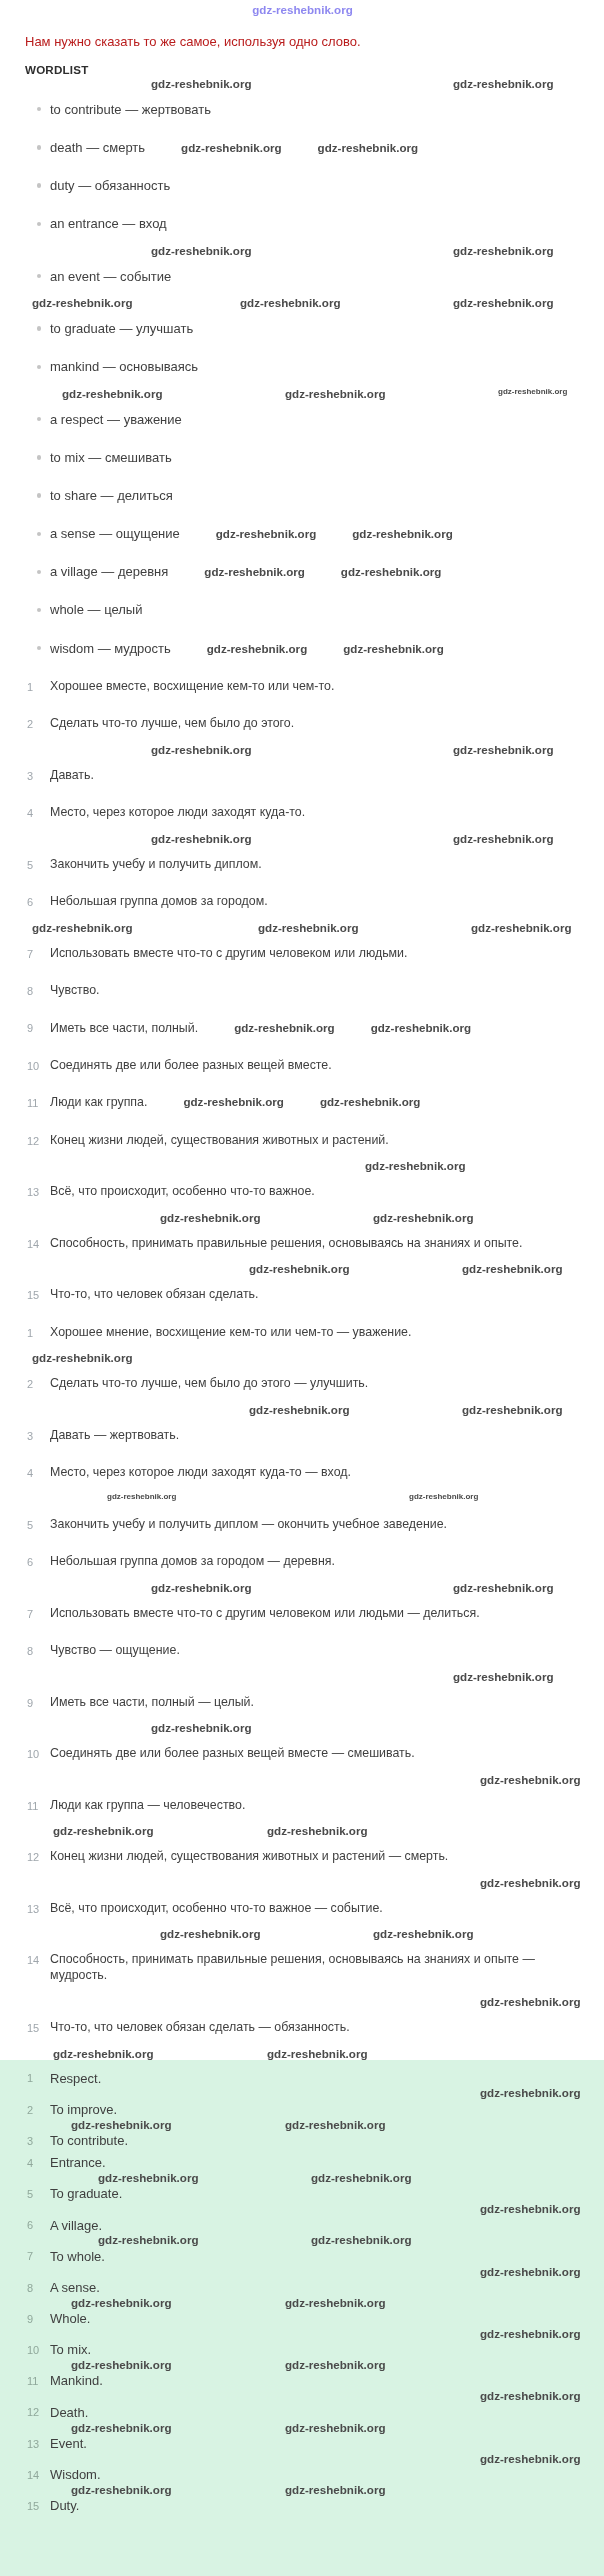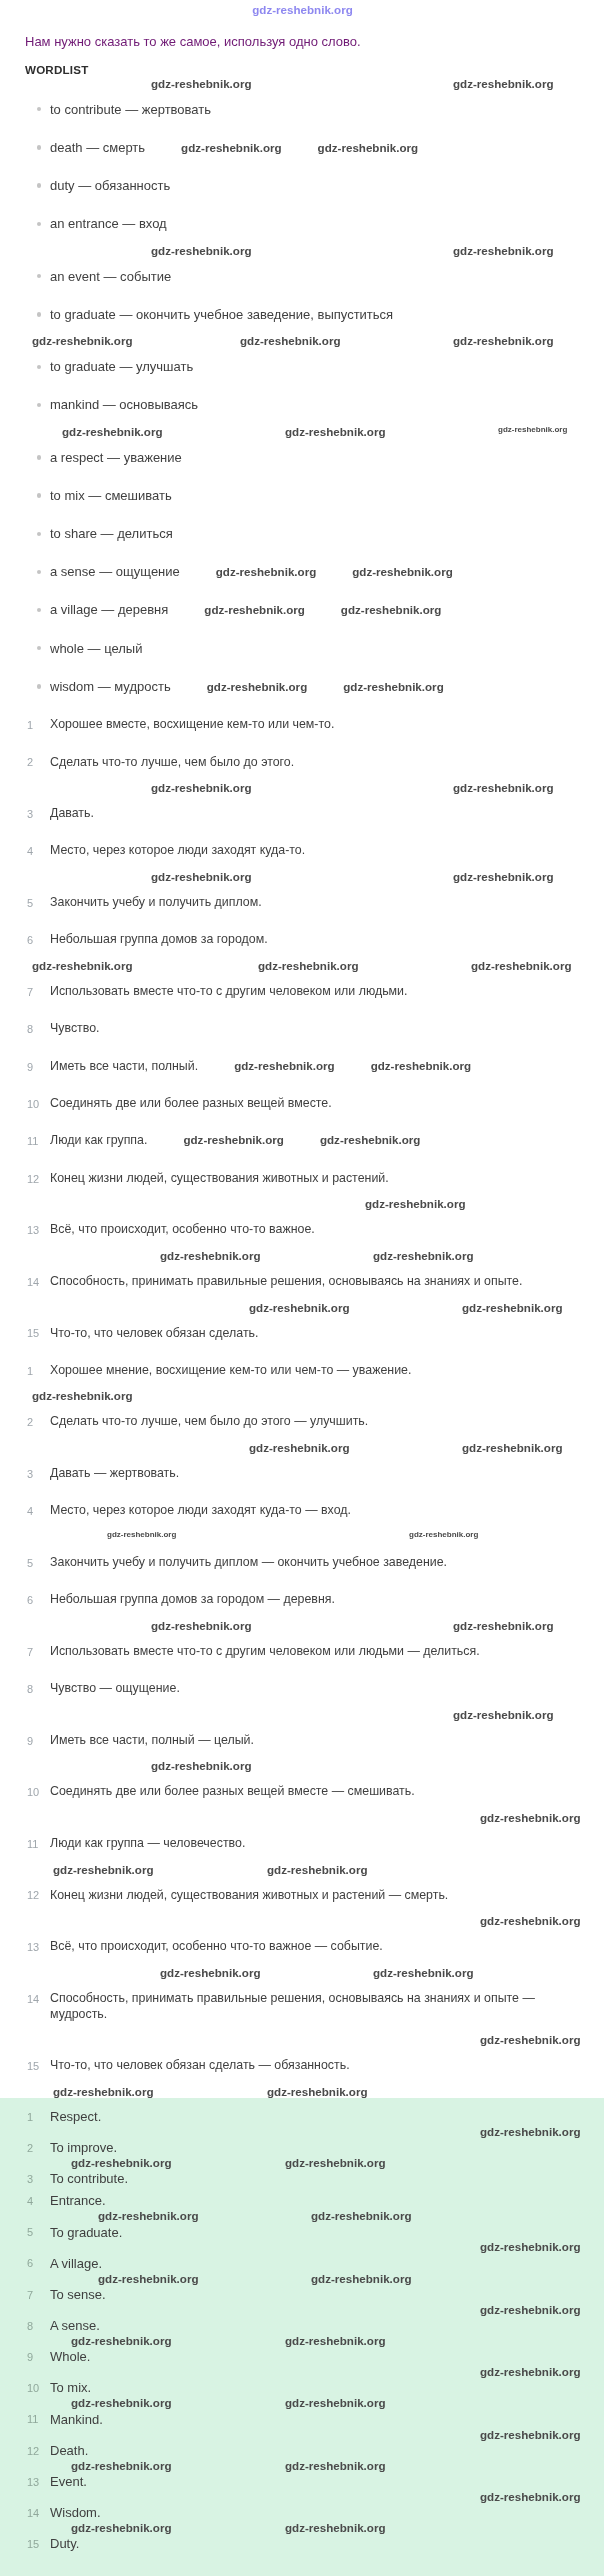--- a/index.html
+++ b/index.html
@@ -2,21 +2,21 @@
 <html style="--hdr-wm: #8e88f0; --wm: #4a4a4a; --hl: #d8f3e3;font-size:14.2px"><head>
 <meta charset="utf-8">
 <style>
   *{box-sizing:border-box;}
   html,body{margin:0;padding:0;}
   body{
     width:605px;height:2576px;overflow:hidden;background:#ffffff;
     color:#3f3f3f;font-family:"Liberation Sans","DejaVu Sans",sans-serif;
   }
   .top-wm{text-align:center;padding-top:2.7px;font-size:11.6px;font-weight:700;color:var(--hdr-wm,#8e88f0);}
-  .task{margin:18px 12.4px 0 25px;font-size:13px;color:#701a75;}
+  .task{margin:18px 12.4px 0 25px;font-size:13px;color:#b91c1c;}
   .wordlist-h{margin:14.2px 0 0 25px;font-size:11.6px;font-weight:700;color:#2e2e2e;letter-spacing:0.2px;}
   .wm-row{position:relative;height:14.2px;}
   .wm-row .wm{position:absolute;top:0.9px;}
   .wm{font-weight:700;font-size:11.6px;color:var(--wm,#4a4a4a);white-space:nowrap;}
   .wm-small{font-size:8px;}
   .b-item{position:relative;padding:11.6px 18px 11.6px 50px;font-size:13px;line-height:15px;}
   .b-item .dot{position:absolute;left:37px;top:17px;width:4.4px;height:4.4px;border-radius:50%;background:#c4c4c4;}
   .n-item{position:relative;padding:10.7px 18px 10.7px 50px;font-size:12.4px;line-height:16px;}
   .n-item .num{position:absolute;left:27px;top:11.6px;font-size:11px;color:#9fa6ac;}
   .inline-wm{margin-left:36px;}
@@ -40,21 +40,20 @@
       </div>
       <div class="b-item"><span class="dot"></span><span class="txt">to contribute — жертвовать</span></div>
       <div class="b-item"><span class="dot"></span><span class="txt">death — смерть</span><span class="wm inline-wm">gdz-reshebnik.org</span><span class="wm inline-wm">gdz-reshebnik.org</span></div>
       <div class="b-item"><span class="dot"></span><span class="txt">duty — обязанность</span></div>
       <div class="b-item"><span class="dot"></span><span class="txt">an entrance — вход</span></div>
       <div class="wm-row">
         <span class="wm" style="left: 151px;">gdz-reshebnik.org</span>
         <span class="wm" style="left: 453px;">gdz-reshebnik.org</span>
       </div>
       <div class="b-item"><span class="dot"></span><span class="txt">an event — событие</span></div>
-      <div class="b-item"><span class="dot"></span><span class="txt">to graduate — окончить учебное заведение, выпуститься</span></div>
       <div class="wm-row">
         <span class="wm" style="left: 32px;">gdz-reshebnik.org</span>
         <span class="wm" style="left: 240px;">gdz-reshebnik.org</span>
         <span class="wm" style="left: 453px;">gdz-reshebnik.org</span>
       </div>
       <div class="b-item"><span class="dot"></span><span class="txt">to graduate — улучшать</span></div>
       <div class="b-item"><span class="dot"></span><span class="txt">mankind — основываясь</span></div>
       <div class="wm-row">
         <span class="wm" style="left: 62px;">gdz-reshebnik.org</span>
         <span class="wm" style="left: 285px;">gdz-reshebnik.org</span>
@@ -186,21 +185,21 @@
       </div>
       <div class="n-item"><span class="num">5</span><span class="txt">To graduate.</span></div>
       <div class="wm-row">
         <span class="wm" style="left: 480px;">gdz-reshebnik.org</span>
       </div>
       <div class="n-item"><span class="num">6</span><span class="txt">A village.</span></div>
       <div class="wm-row">
         <span class="wm" style="left: 98px;">gdz-reshebnik.org</span>
         <span class="wm" style="left: 311px;">gdz-reshebnik.org</span>
       </div>
-      <div class="n-item"><span class="num">7</span><span class="txt">To sense.</span></div>
+      <div class="n-item"><span class="num">7</span><span class="txt">To whole.</span></div>
       <div class="wm-row">
         <span class="wm" style="left: 480px;">gdz-reshebnik.org</span>
       </div>
       <div class="n-item"><span class="num">8</span><span class="txt">A sense.</span></div>
       <div class="wm-row">
         <span class="wm" style="left: 71px;">gdz-reshebnik.org</span>
         <span class="wm" style="left: 285px;">gdz-reshebnik.org</span>
       </div>
       <div class="n-item"><span class="num">9</span><span class="txt">Whole.</span></div>
       <div class="wm-row">

